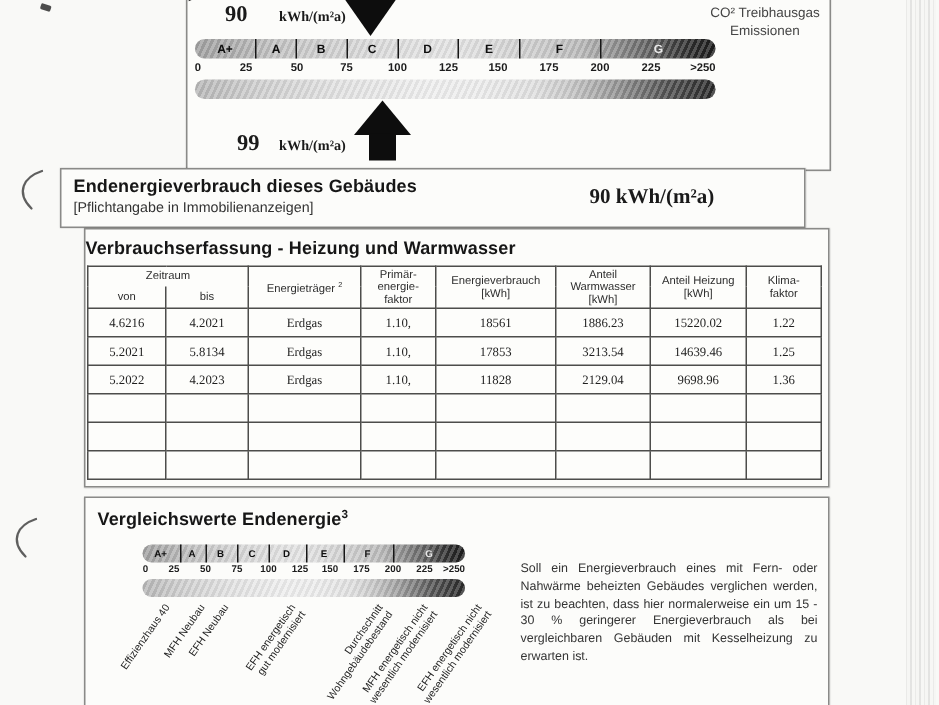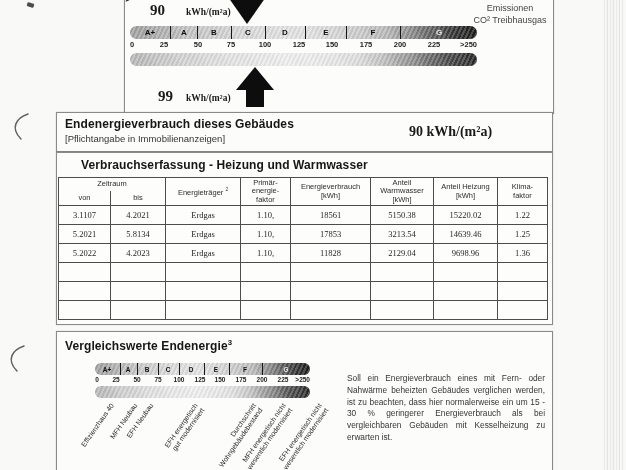--- a/index.html
+++ b/index.html
@@ -68,22 +68,22 @@
   <svg class="penmark" style="left:4px;top:344px;" width="24" height="30">
     <path d="M20 2 C 8 6, 2 16, 13 27" stroke="#2b2b2b" stroke-width="1.5" fill="none" stroke-linecap="round" opacity="0.75"></path>
   </svg>
 
   <div class="box" style="left:124px;top:-12px;width:428px;height:124px;">&gt;</div>
 
   <div class="abs serifb" style="left:150px;top:2px;font-size:15px;">90</div>
   <div class="abs serifb" style="left:186px;top:7px;font-size:9.5px;">kWh/(m²a)</div>
 
   <div class="abs" style="left:452px;top:2px;width:116px;text-align:center;font-size:9px;color:#454545;line-height:12px;">
+    <div>CO² Treibhausgas</div>
     <div>Emissionen</div>
-    <div>CO² Treibhausgas</div>
   </div>
 
   <div class="arr-down" style="left:226px;top:-6px;"></div>
 
   <div class="bar" style="left:130px;top:26px;width:347px;height:13px;">
     <div class="sep" style="left:40px;"></div>
       <div class="sep" style="left:67px;"></div>
     <div class="sep" style="left:101px;"></div>
       <div class="sep" style="left:135px;"></div>
     <div class="sep" style="left:175px;"></div>
@@ -112,28 +112,28 @@
     <span class="tickend tickL">&gt;250</span>
   </div>
 
   <div class="bar2" style="left:130px;top:53px;width:347px;height:13px;"></div>
 
   <div class="arr-up-head" style="left:236px;top:67px;"></div>
   <div class="arr-up-stem" style="left:246px;top:89px;width:18px;height:18px;"></div>
   <div class="abs serifb" style="left:158px;top:88px;font-size:15px;">99</div>
   <div class="abs serifb" style="left:186px;top:93px;font-size:9.5px;">kWh/(m²a)</div>
 
-  <div class="box" style="left:56px;top:112px;width:495px;height:38px;">
+  <div class="box" style="left:40px;top:112px;width:495px;height:38px;">
     <div class="abs h-bold" style="left:8px;top:4px;">Endenergieverbrauch dieses Gebäudes</div>
     <div class="abs" style="left:8px;top:20px;font-size:9.5px;color:#333;">[Pflichtangabe in Immobilienanzeigen]</div>
     <div class="abs serifb" style="left:352px;top:11px;font-size:14px;">90 kWh/(m²a)</div>
   </div>
 
   <div class="box" style="left:56px;top:152px;width:495px;height:171px;">
-    <div class="abs h-bold" style="left:24px;top:5px;">Verbrauchserfassung - Heizung und Warmwasser</div>
+    <div class="abs h-bold" style="left:0;top:5px;">Verbrauchserfassung - Heizung und Warmwasser</div>
   </div>
 
   <table class="vtab" style="left:58px;top:177px;width:489px;">
     <colgroup>
       <col style="width:52px">
         <col style="width:55px">
         <col style="width:75px">
         <col style="width:50px">
       <col style="width:80px">
         <col style="width:63px">
@@ -169,26 +169,26 @@
           <div>faktor</div>
         </th>
       </tr>
       <tr style="height:15px;">
         <th class="zsub">von</th>
         <th class="zsub">bis</th>
       </tr>
     </thead>
     <tbody>
       <tr>
-        <td>3.1107</td>
+        <td>4.6216</td>
         <td>4.2021</td>
         <td class="lft">Erdgas</td>
         <td>1.10,</td>
         <td>18561</td>
-        <td>5150.38</td>
+        <td>1886.23</td>
         <td>15220.02</td>
         <td>1.22</td>
       </tr>
       <tr>
         <td>5.2021</td>
         <td>5.8134</td>
         <td class="lft">Erdgas</td>
         <td>1.10,</td>
         <td>17853</td>
         <td>3213.54</td>

